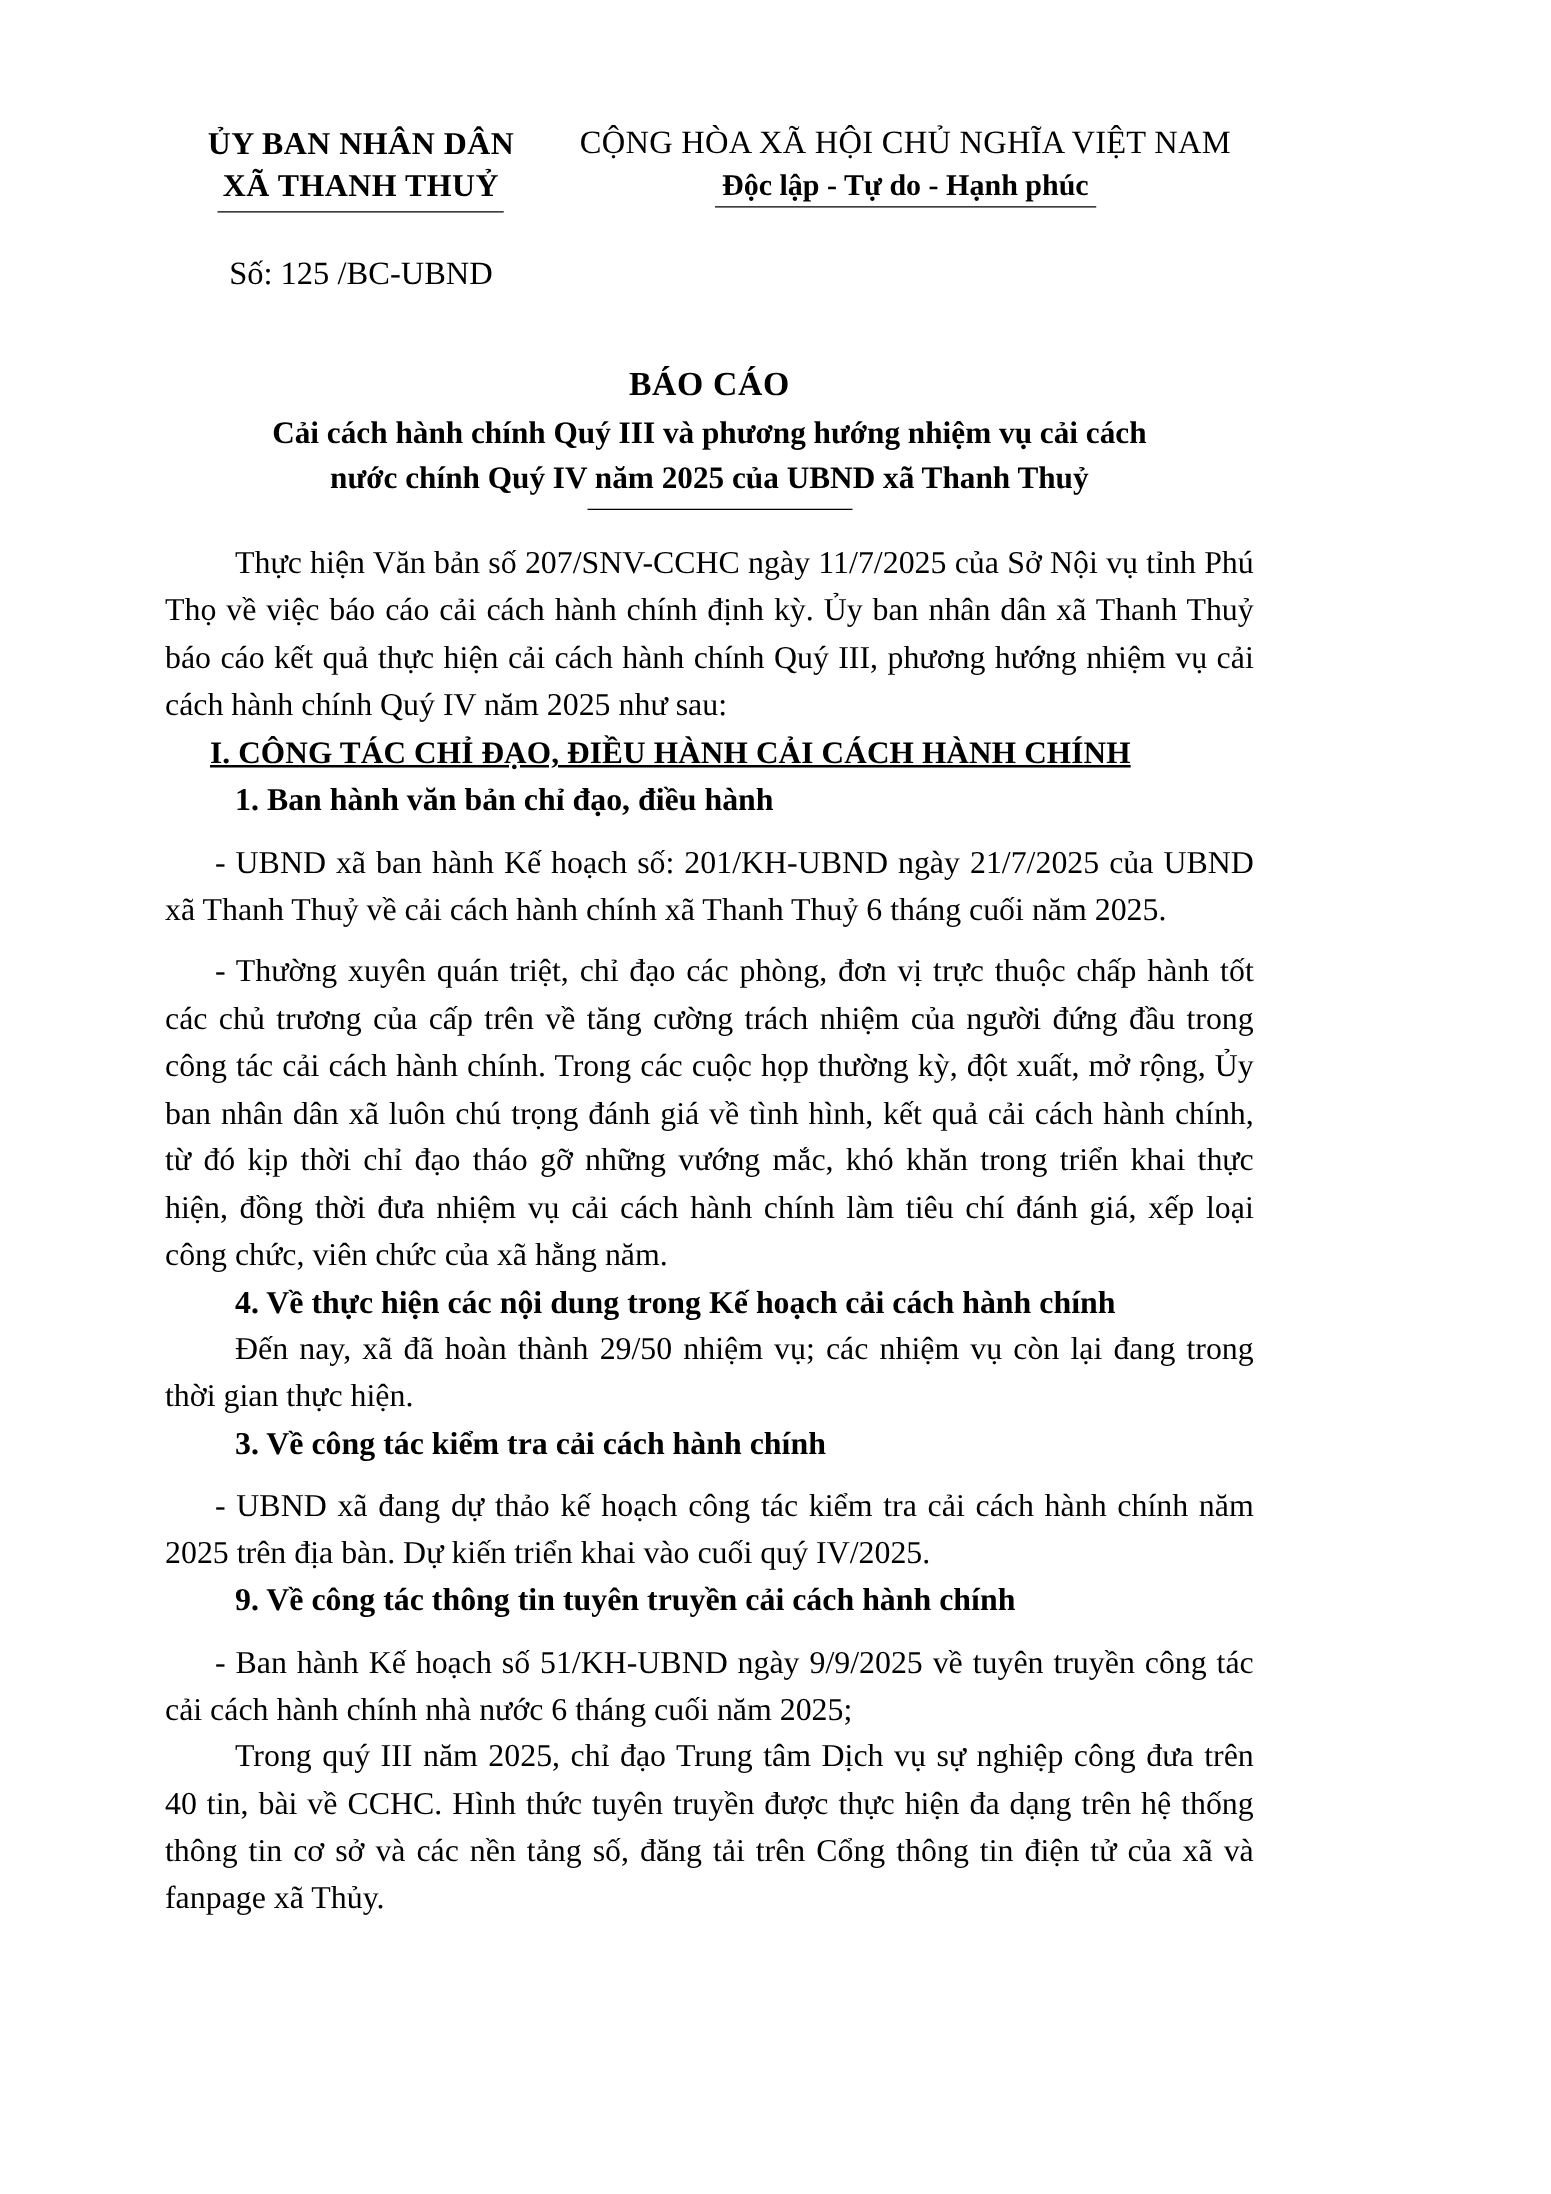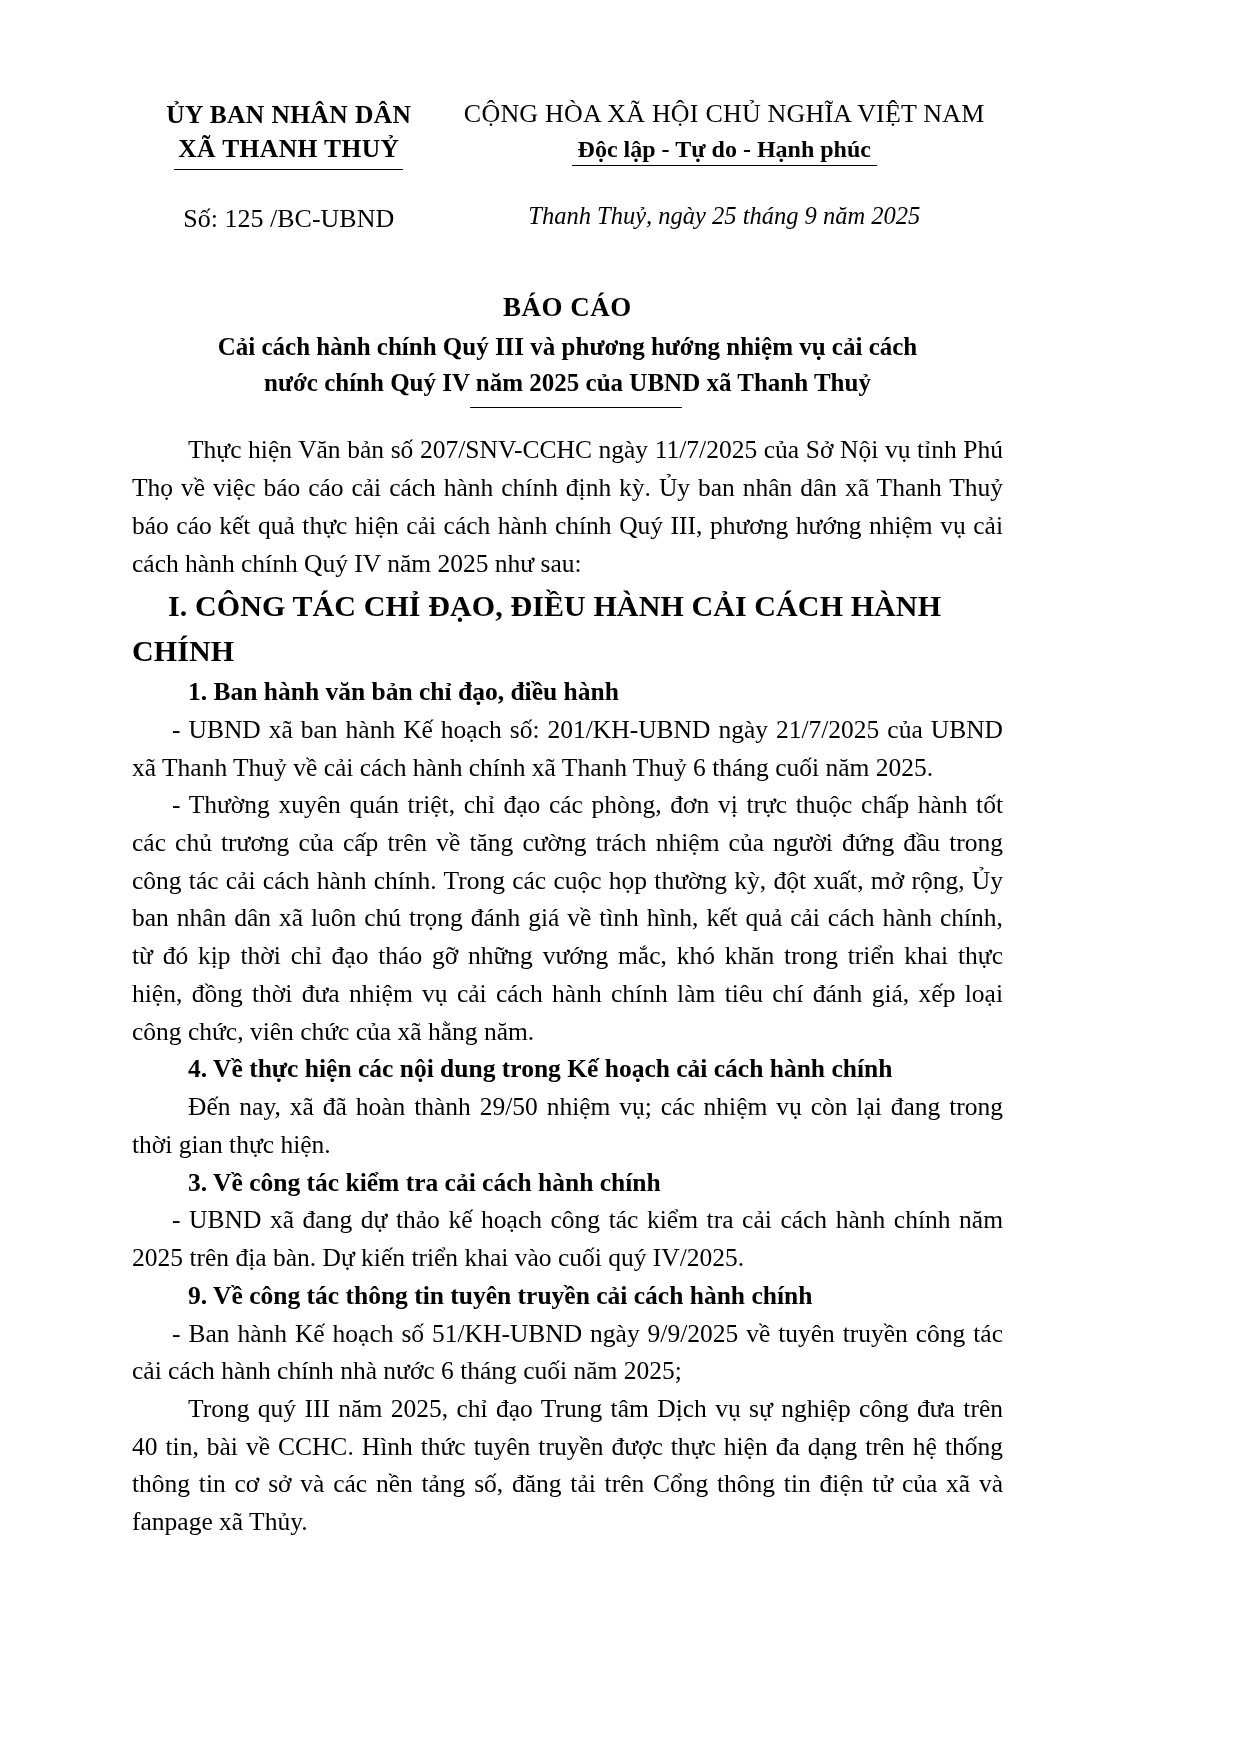--- a/index.html
+++ b/index.html
@@ -104,28 +104,30 @@
   p.para {
     margin: 0;
     font-size: 25.5px;
     line-height: 1.48;
     text-align: justify;
     text-justify: inter-word;
     text-indent: 56px;
   }
   p.para.dash {
     text-indent: 40px;
+    margin-top: 12px;
   }
   h2.heading-1 {
     margin: 2px 0 0 0;
-    font-size: 30px;
+    font-size: 25px;
     font-weight: bold;
     line-height: 1.48;
     text-indent: 36px;
     letter-spacing: 0.1px;
+    text-decoration: underline;
   }
   h3.heading-2 {
     margin: 0;
     font-size: 25.5px;
     font-weight: bold;
     line-height: 1.48;
     text-indent: 56px;
   }
 </style>
 </head>
@@ -135,21 +137,20 @@
 
   <div class="doc-header">
     <div class="header-left">
       <div class="org-line1">ỦY BAN NHÂN DÂN</div>
       <div><span class="org-line2">XÃ THANH THUỶ</span></div>
       <div class="number-line">Số: 125 /BC-UBND</div>
     </div>
     <div class="header-right">
       <div class="nation-line1">CỘNG HÒA XÃ HỘI CHỦ NGHĨA VIỆT NAM</div>
       <div><span class="nation-line2">Độc lập - Tự do - Hạnh phúc</span></div>
-      <div class="place-date">Thanh Thuỷ, ngày 25  tháng 9  năm 2025</div>
     </div>
   </div>
 
   <div class="title-block">
     <div class="title-main">BÁO CÁO</div>
     <div class="title-sub">
       <span>Cải cách hành chính Quý III và phương hướng nhiệm vụ cải cách</span><br>
       <span>nước chính Quý IV</span><span class="underline-part"> năm 2025 của UBN</span><span>D xã Thanh Thuỷ</span>
     </div>
   </div>

